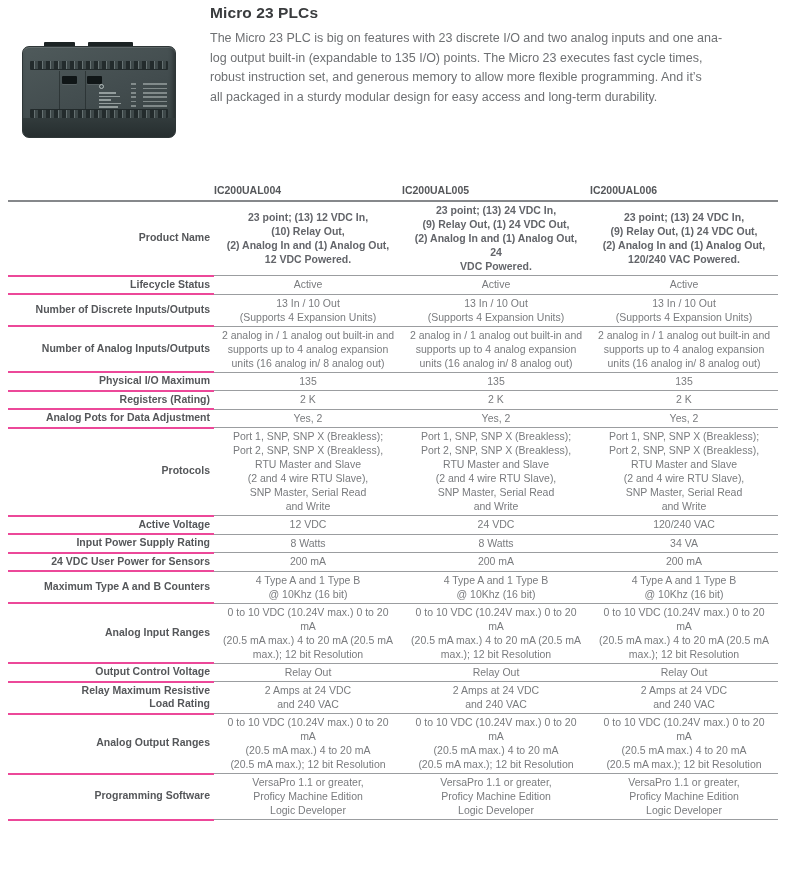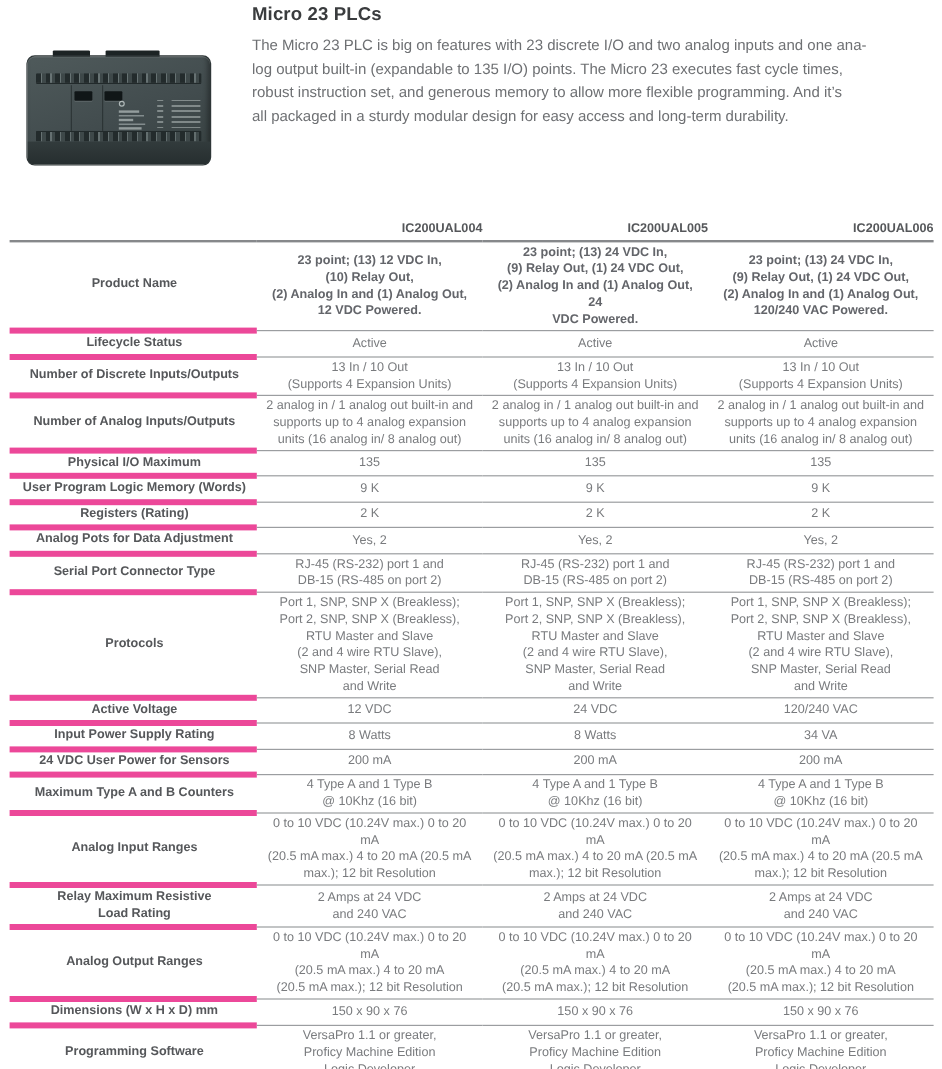--- a/index.html
+++ b/index.html
@@ -92,31 +92,31 @@
     left: 8px;
     top: 182px;
     width: 770px;
     border-collapse: collapse;
     table-layout: fixed;
   }
   .spec th, .spec td { font-size: 10.5px; }
   .colhead {
     font-weight: bold;
     color: #55575a;
-    text-align: right;
+    text-align: left;
     padding: 2px 0 4px;
     border-bottom: 2px solid #86888b;
   }
   thead .corner { border-bottom: 2px solid #86888b; }
   tbody th.rowlabel {
     font-weight: bold;
     color: #55575a;
-    text-align: center;
+    text-align: right;
     padding: 1px 4px 2px 6px;
-    border-bottom: 5px solid #ec4899;
+    border-bottom: 2px solid #ec4899;
     vertical-align: middle;
     line-height: 13.5px;
     white-space: pre-line;
   }
   tbody td {
     color: #797b7e;
     text-align: center;
     padding: 1px 6px 2px;
     border-bottom: 1px solid #9b9da0;
     vertical-align: middle;
@@ -220,45 +220,30 @@
 supports up to 4 analog expansion
 units (16 analog in/ 8 analog out)</td>
         </tr>
         <tr>
           <th class="rowlabel">Physical I/O Maximum</th>
           <td>135</td>
           <td>135</td>
           <td>135</td>
         </tr>
         <tr>
-          <th class="rowlabel">User Program Logic Memory (Words)</th>
-          <td>9 K</td>
-          <td>9 K</td>
-          <td>9 K</td>
-        </tr>
-        <tr>
           <th class="rowlabel">Registers (Rating)</th>
           <td>2 K</td>
           <td>2 K</td>
           <td>2 K</td>
         </tr>
         <tr>
           <th class="rowlabel">Analog Pots for Data Adjustment</th>
           <td>Yes, 2</td>
           <td>Yes, 2</td>
           <td>Yes, 2</td>
-        </tr>
-        <tr>
-          <th class="rowlabel">Serial Port Connector Type</th>
-          <td>RJ-45 (RS-232) port 1 and
-DB-15 (RS-485 on port 2)</td>
-          <td>RJ-45 (RS-232) port 1 and
-DB-15 (RS-485 on port 2)</td>
-          <td>RJ-45 (RS-232) port 1 and
-DB-15 (RS-485 on port 2)</td>
         </tr>
         <tr>
           <th class="rowlabel">Protocols</th>
           <td>Port 1, SNP, SNP X (Breakless);
 Port 2, SNP, SNP X (Breakless),
 RTU Master and Slave
 (2 and 4 wire RTU Slave),
 SNP Master, Serial Read
 and Write</td>
           <td>Port 1, SNP, SNP X (Breakless);
@@ -307,46 +292,46 @@
 (20.5 mA max.) 4 to 20 mA (20.5 mA
 max.); 12 bit Resolution</td>
           <td>0 to 10 VDC (10.24V max.) 0 to 20 mA
 (20.5 mA max.) 4 to 20 mA (20.5 mA
 max.); 12 bit Resolution</td>
           <td>0 to 10 VDC (10.24V max.) 0 to 20 mA
 (20.5 mA max.) 4 to 20 mA (20.5 mA
 max.); 12 bit Resolution</td>
         </tr>
         <tr>
+          <th class="rowlabel">Output Control Voltage</th>
+          <td>Relay Out</td>
+          <td>Relay Out</td>
+          <td>Relay Out</td>
+        </tr>
+        <tr>
           <th class="rowlabel">Relay Maximum Resistive
 Load Rating</th>
           <td>2 Amps at 24 VDC
 and 240 VAC</td>
           <td>2 Amps at 24 VDC
 and 240 VAC</td>
           <td>2 Amps at 24 VDC
 and 240 VAC</td>
         </tr>
         <tr>
           <th class="rowlabel">Analog Output Ranges</th>
           <td>0 to 10 VDC (10.24V max.) 0 to 20 mA
 (20.5 mA max.) 4 to 20 mA
 (20.5 mA max.); 12 bit Resolution</td>
           <td>0 to 10 VDC (10.24V max.) 0 to 20 mA
 (20.5 mA max.) 4 to 20 mA
 (20.5 mA max.); 12 bit Resolution</td>
           <td>0 to 10 VDC (10.24V max.) 0 to 20 mA
 (20.5 mA max.) 4 to 20 mA
 (20.5 mA max.); 12 bit Resolution</td>
-        </tr>
-        <tr>
-          <th class="rowlabel">Dimensions (W x H x D) mm</th>
-          <td>150 x 90 x 76</td>
-          <td>150 x 90 x 76</td>
-          <td>150 x 90 x 76</td>
         </tr>
         <tr>
           <th class="rowlabel">Programming Software</th>
           <td>VersaPro 1.1 or greater,
 Proficy Machine Edition
 Logic Developer</td>
           <td>VersaPro 1.1 or greater,
 Proficy Machine Edition
 Logic Developer</td>
           <td>VersaPro 1.1 or greater,

